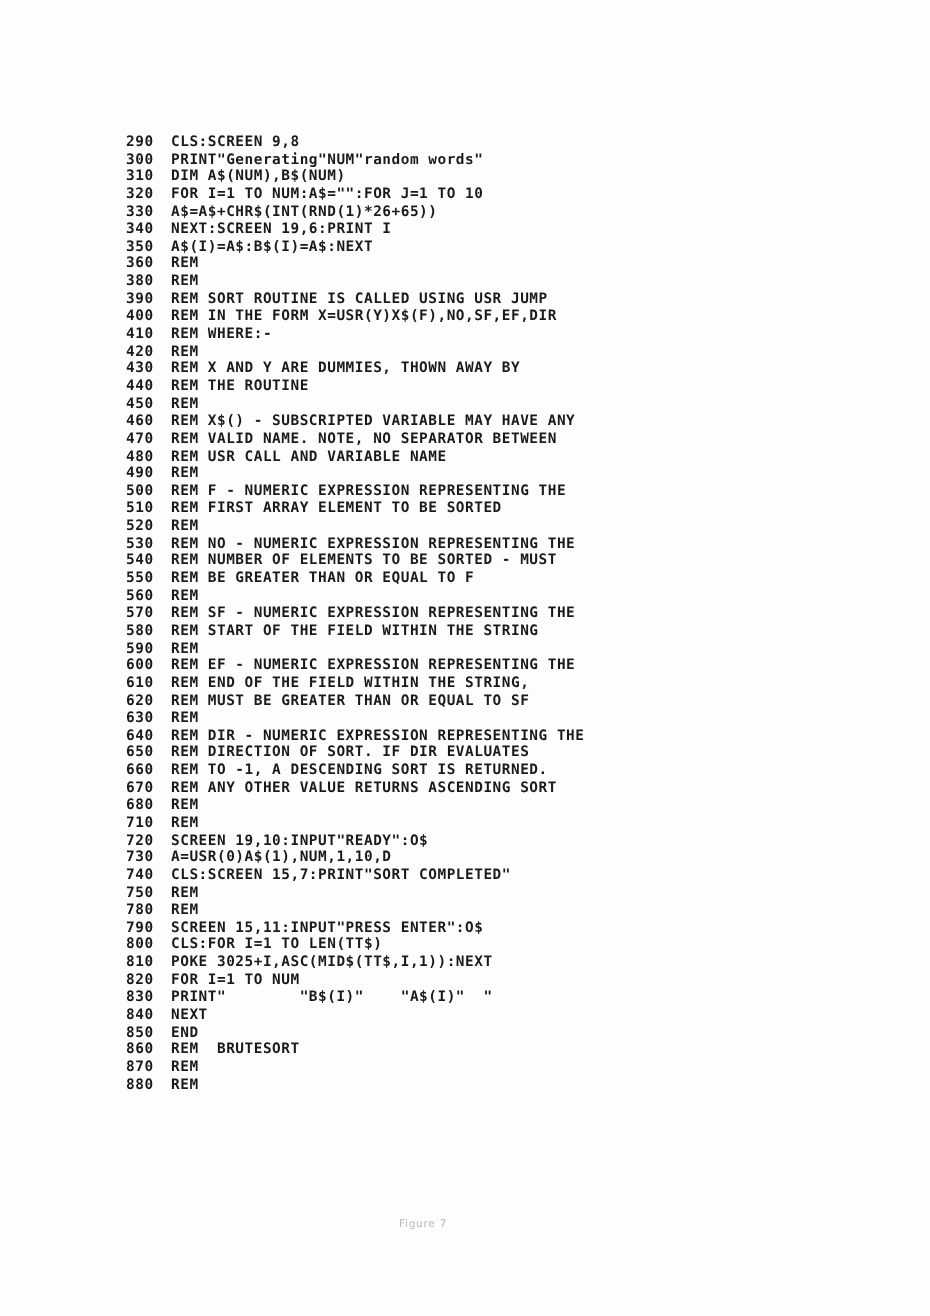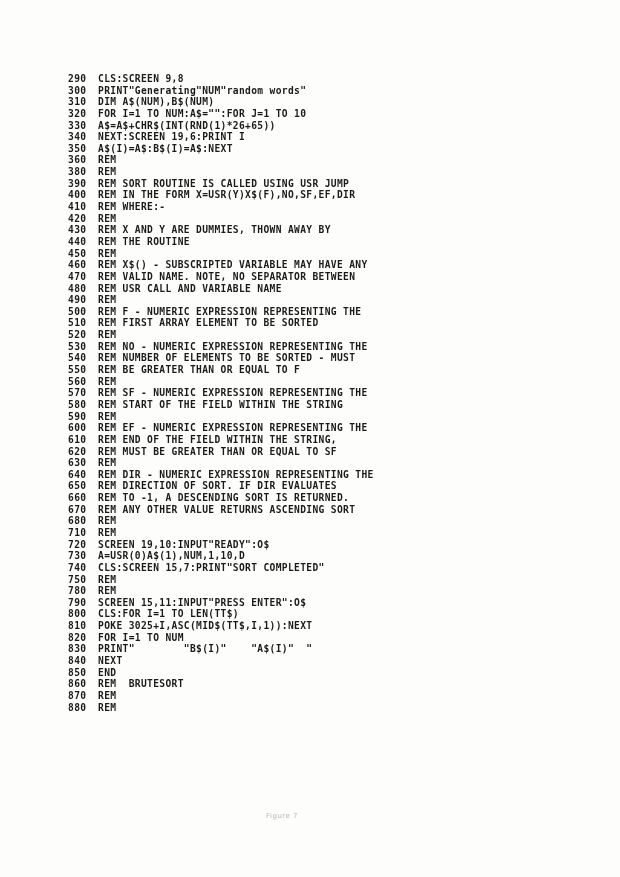--- a/index.html
+++ b/index.html
@@ -4,21 +4,21 @@
 <style>
   html, body { margin: 0; padding: 0; }
   body {
     width: 620px; height: 877px; background: #ffffff; position: relative; overflow: hidden;
   }
   .page {
     position: absolute; left: 0; top: 0; width: 620px; height: 877px;
     background: #fdfdfc;
   }
   .listing {
-    position: absolute; left: 68px; top: 73px; margin: 0;
+    position: absolute; left: 68px; top: 73px; margin: 16px;
     font-family: "DejaVu Sans Mono", monospace;
     font-size: 9.6px; line-height: 11.65px; color: #1a1a1a;
     font-weight: bold; letter-spacing: 0.35px;
     white-space: pre;
   }
   .line { display: block; height: 11.65px; }
   .ln { display: inline-block; width: 30px; }
   .footer {
     position: absolute; left: 266px; top: 812px;
     font-family: "DejaVu Sans", sans-serif; font-size: 7px; color: #b8b8b8;

